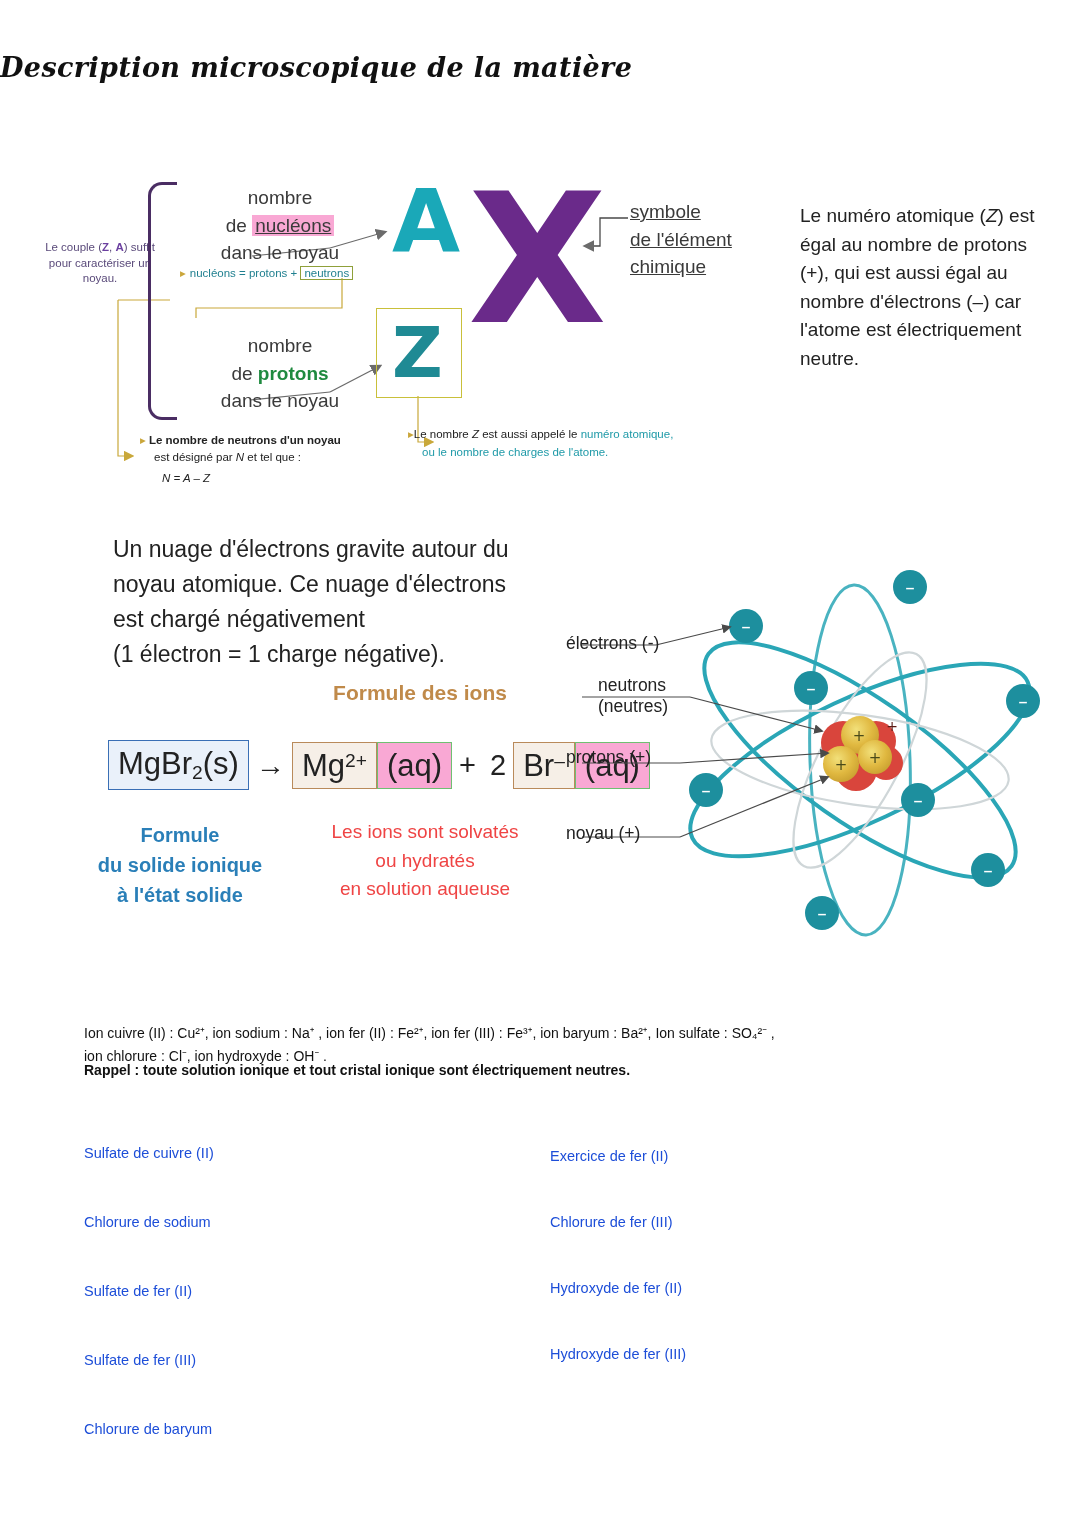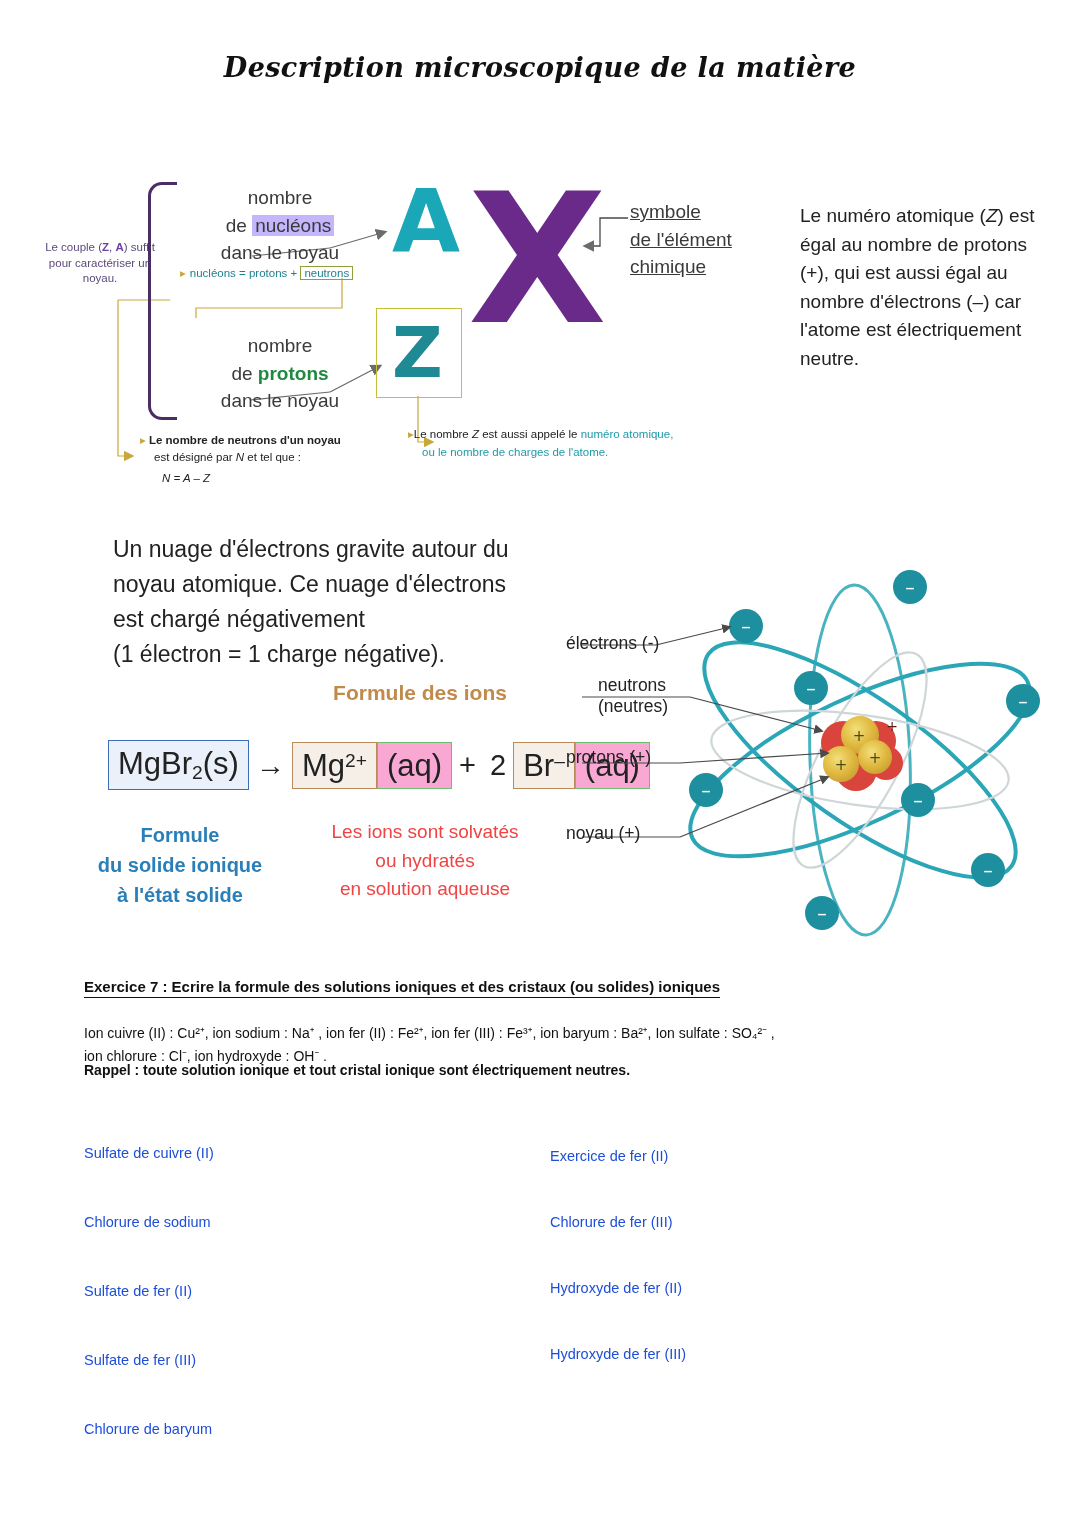--- a/index.html
+++ b/index.html
@@ -19,21 +19,20 @@
     position: absolute;
     inset: 0;
   }
 
   
   .doc-title {
     position: absolute;
     top: 52px;
     left: 0;
     width: 1080px;
-    text-align: center;
     font-family: "DejaVu Serif", serif;
     font-weight: bold;
     font-style: italic;
     font-size: 27px;
     letter-spacing: 0.4px;
     color: #111;
   }
 
   
   .notation-area {
@@ -72,22 +71,23 @@
     position: absolute;
     left: 180px;
     top: 24px;
     width: 200px;
     text-align: center;
     font-size: 19px;
     line-height: 1.45;
     color: #3a3a3a;
   }
   .hl-nucleons {
-    background: #c4b5fd;
+    background: #f9a8d4;
     padding: 0 3px;
+    text-decoration: underline;
   }
   .nucleon-eq {
     position: absolute;
     left: 180px;
     top: 106px;
     width: 220px;
     font-size: 11.5px;
     color: #1f7f8f;
     white-space: nowrap;
   }
@@ -549,21 +549,20 @@
 
     <div class="atom-label" style="left:6px; top:88px;">électrons (-)</div>
     <div class="atom-label" style="left:38px; top:130px;">
       <div>neutrons</div>
       <div>(neutres)</div>
     </div>
     <div class="atom-label" style="left:6px; top:202px;">protons (+)</div>
     <div class="atom-label" style="left:6px; top:278px;">noyau (+)</div>
   </div>
 
-  <div class="ex-title">Exercice 7 : Ecrire la formule des solutions ioniques et des cristaux (ou solides) ioniques</div>
 
   <div class="ex-ions">
     <div>Ion cuivre (II) : Cu²⁺, ion sodium : Na⁺ , ion fer (II) : Fe²⁺, ion fer (III) : Fe³⁺, ion baryum : Ba²⁺, Ion sulfate : SO₄²⁻ ,</div>
     <div>ion chlorure : Cl⁻,  ion hydroxyde : OH⁻ .</div>
   </div>
 
   <div class="ex-rappel">Rappel : toute solution ionique et tout cristal ionique sont électriquement neutres.</div>
 
   <div class="ans-col-left">
     <div class="ans-item">Sulfate de cuivre (II)</div>

